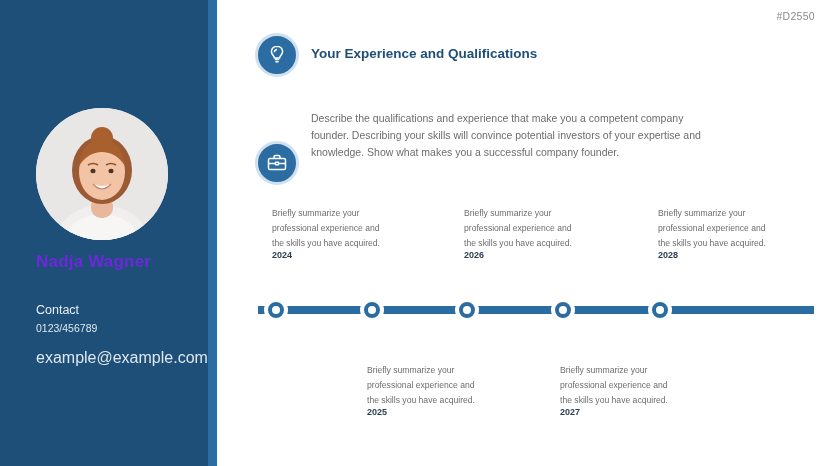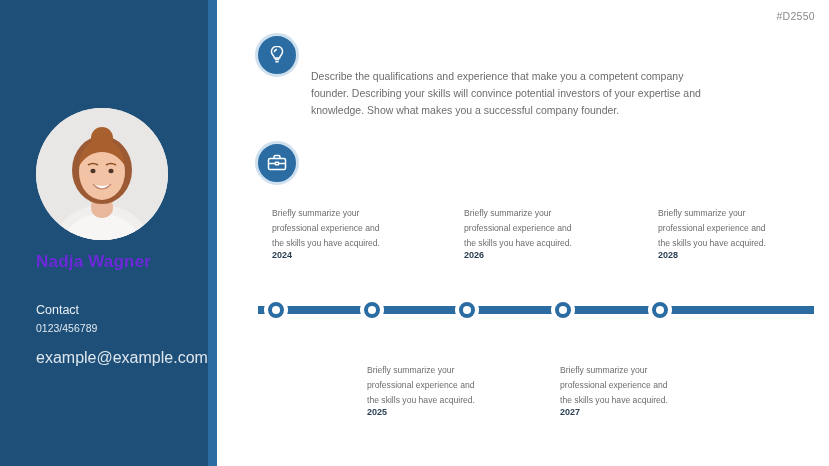--- a/index.html
+++ b/index.html
@@ -112,20 +112,21 @@
     font-size: 13.5px;
     font-weight: bold;
     color: #1d4f78;
   }
   .section-body {
     position: absolute;
     font-size: 10.5px;
     line-height: 17px;
     color: #6d6d6d;
     width: 392px;
+    margin-top: 42px;
   }
 
   #icon1 { left: 255px; top: 33px; }
   #title1 { left: 311px; top: 46px; }
   #body1 { left: 311px; top: 68px; }
 
   #icon2 { left: 255px; top: 141px; }
   #title2 { left: 311px; top: 155px; }
 
   
@@ -213,20 +214,21 @@
 
   <div class="doc-code">#D2550</div>
 
   <div class="section-icon" id="icon1">
     <svg width="24" height="24" viewBox="0 0 24 24" fill="none" stroke="#ffffff" stroke-width="1.5">
       <path d="M12 3.2c-3.2 0-5.6 2.4-5.6 5.4 0 2.1 1.2 3.3 2.1 4.3.6.7.9 1.2.9 2h5.2c0-.8.3-1.3.9-2 .9-1 2.1-2.2 2.1-4.3 0-3-2.4-5.4-5.6-5.4z"></path>
       <path d="M9.8 16.6h4.4M10.4 18.8h3.2"></path>
       <path d="M12 6.6a2.6 2.6 0 00-2.6 2.6"></path>
     </svg>
   </div>
+  <div class="section-title" id="title1">Your Experience and Qualifications</div>
   <div class="section-body" id="body1">Describe the qualifications and experience that make you a competent company founder. Describing your skills will convince potential investors of your expertise and knowledge. Show what makes you a successful company founder.</div>
 
   <div class="section-icon" id="icon2">
     <svg width="24" height="24" viewBox="0 0 24 24" fill="none" stroke="#ffffff" stroke-width="1.5">
       <rect x="3.5" y="7.5" width="17" height="11" rx="1.6"></rect>
       <path d="M9 7.5V6a1.6 1.6 0 011.6-1.6h2.8A1.6 1.6 0 0115 6v1.5"></path>
       <path d="M3.5 12.5h17"></path>
       <rect x="10.4" y="11.2" width="3.2" height="2.6" rx="0.6" fill="#2b6ca3"></rect>
     </svg>
   </div>

